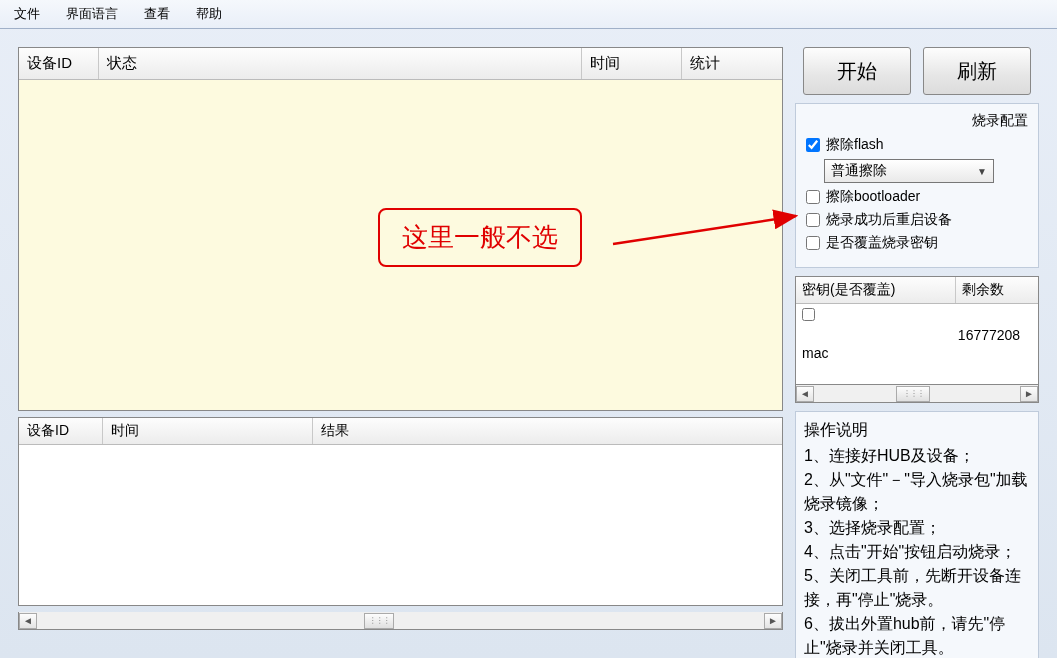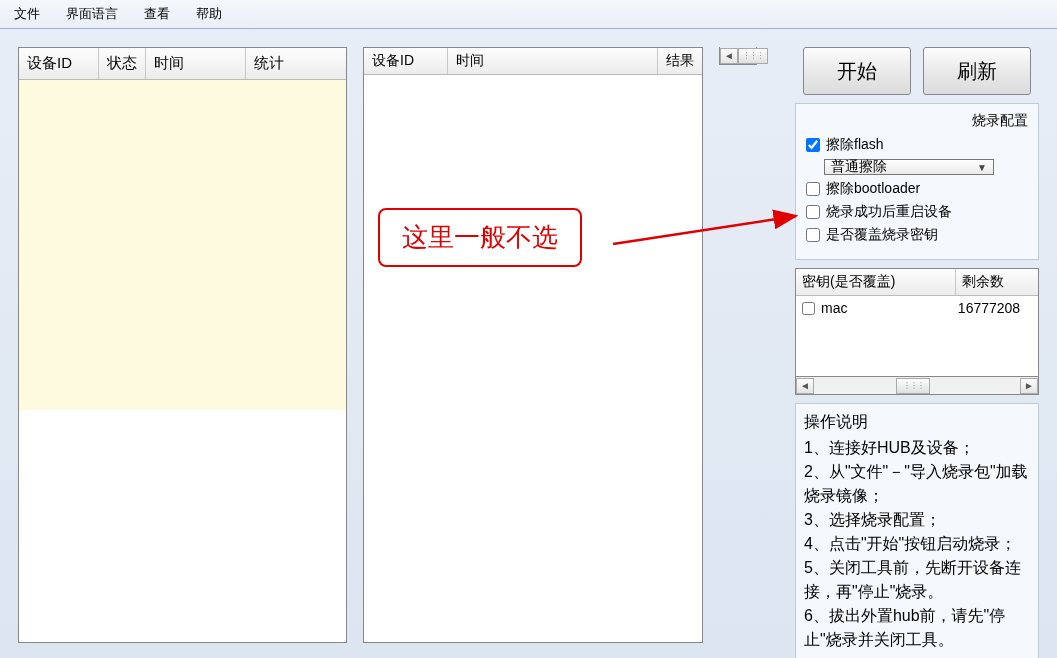--- a/index.html
+++ b/index.html
@@ -19,21 +19,21 @@
   display: flex;
   gap: 14px;
 }
 .menubar span { cursor: default; padding: 2px 6px; }
 .content {
   display: flex;
   padding: 18px;
   gap: 12px;
   height: calc(100% - 26px);
 }
-.left-col { flex: 1; display: flex; flex-direction: row; gap: 16px; }
+.left-col { flex: 1; display: flex; flex-direction: column; gap: 6px; }
 .right-col { width: 244px; display: flex; flex-direction: column; gap: 8px; }
 
 .table-wrap {
   border: 1px solid #888;
   background: #fff;
 }
 .top-table .thead {
   display: flex;
   background: linear-gradient(to bottom, #fdfdfd 0%, #ececec 100%);
   border-bottom: 1px solid #bbb;
@@ -110,21 +110,21 @@
 .group-title {
   font-size: 14px;
   margin-bottom: 6px;
   text-align: right;
 }
 .chk-row { display: flex; align-items: center; gap: 6px; margin: 5px 0; font-size: 14px; }
 .chk-row input { width: 14px; height: 14px; }
 .select {
   width: 170px;
   margin-left: 18px;
-  height: 16px;
+  height: 24px;
   border: 1px solid #777;
   background: linear-gradient(#fff,#e9e9e9);
   padding: 0 6px;
   font-size: 14px;
   display: flex; align-items: center; justify-content: space-between;
 }
 .select .arr { font-size: 10px; color: #444; }
 
 .key-table {
   border: 1px solid #888;
@@ -133,21 +133,21 @@
 .key-table .thead {
   display: flex;
   background: linear-gradient(#fdfdfd,#ececec);
   border-bottom: 1px solid #bbb;
 }
 .key-table .th { padding: 4px 6px; font-size: 14px; border-right: 1px solid #c8c8c8; }
 .kc1 { flex: 1; }
 .kc2 { width: 82px; border-right: none !important; text-align: left; }
 .key-table .tbody { height: 80px; }
 .key-row { display: flex; padding: 4px 6px; align-items: center; font-size: 14px; }
-.key-row .kc1 { display: flex; gap: 6px; align-items: center; }
+.key-row .kc1 { display: flex; gap: 24px; align-items: flex-start; flex-direction: column; }
 .key-row .kc2 { text-align: center; padding-right: 4px; }
 
 .instructions {
   border: 1px solid #bfcbdb;
   padding: 6px 8px;
   background: #f5f8fc;
   font-size: 16px;
   line-height: 1.5;
 }
 .instructions .title { margin-bottom: 2px; }

